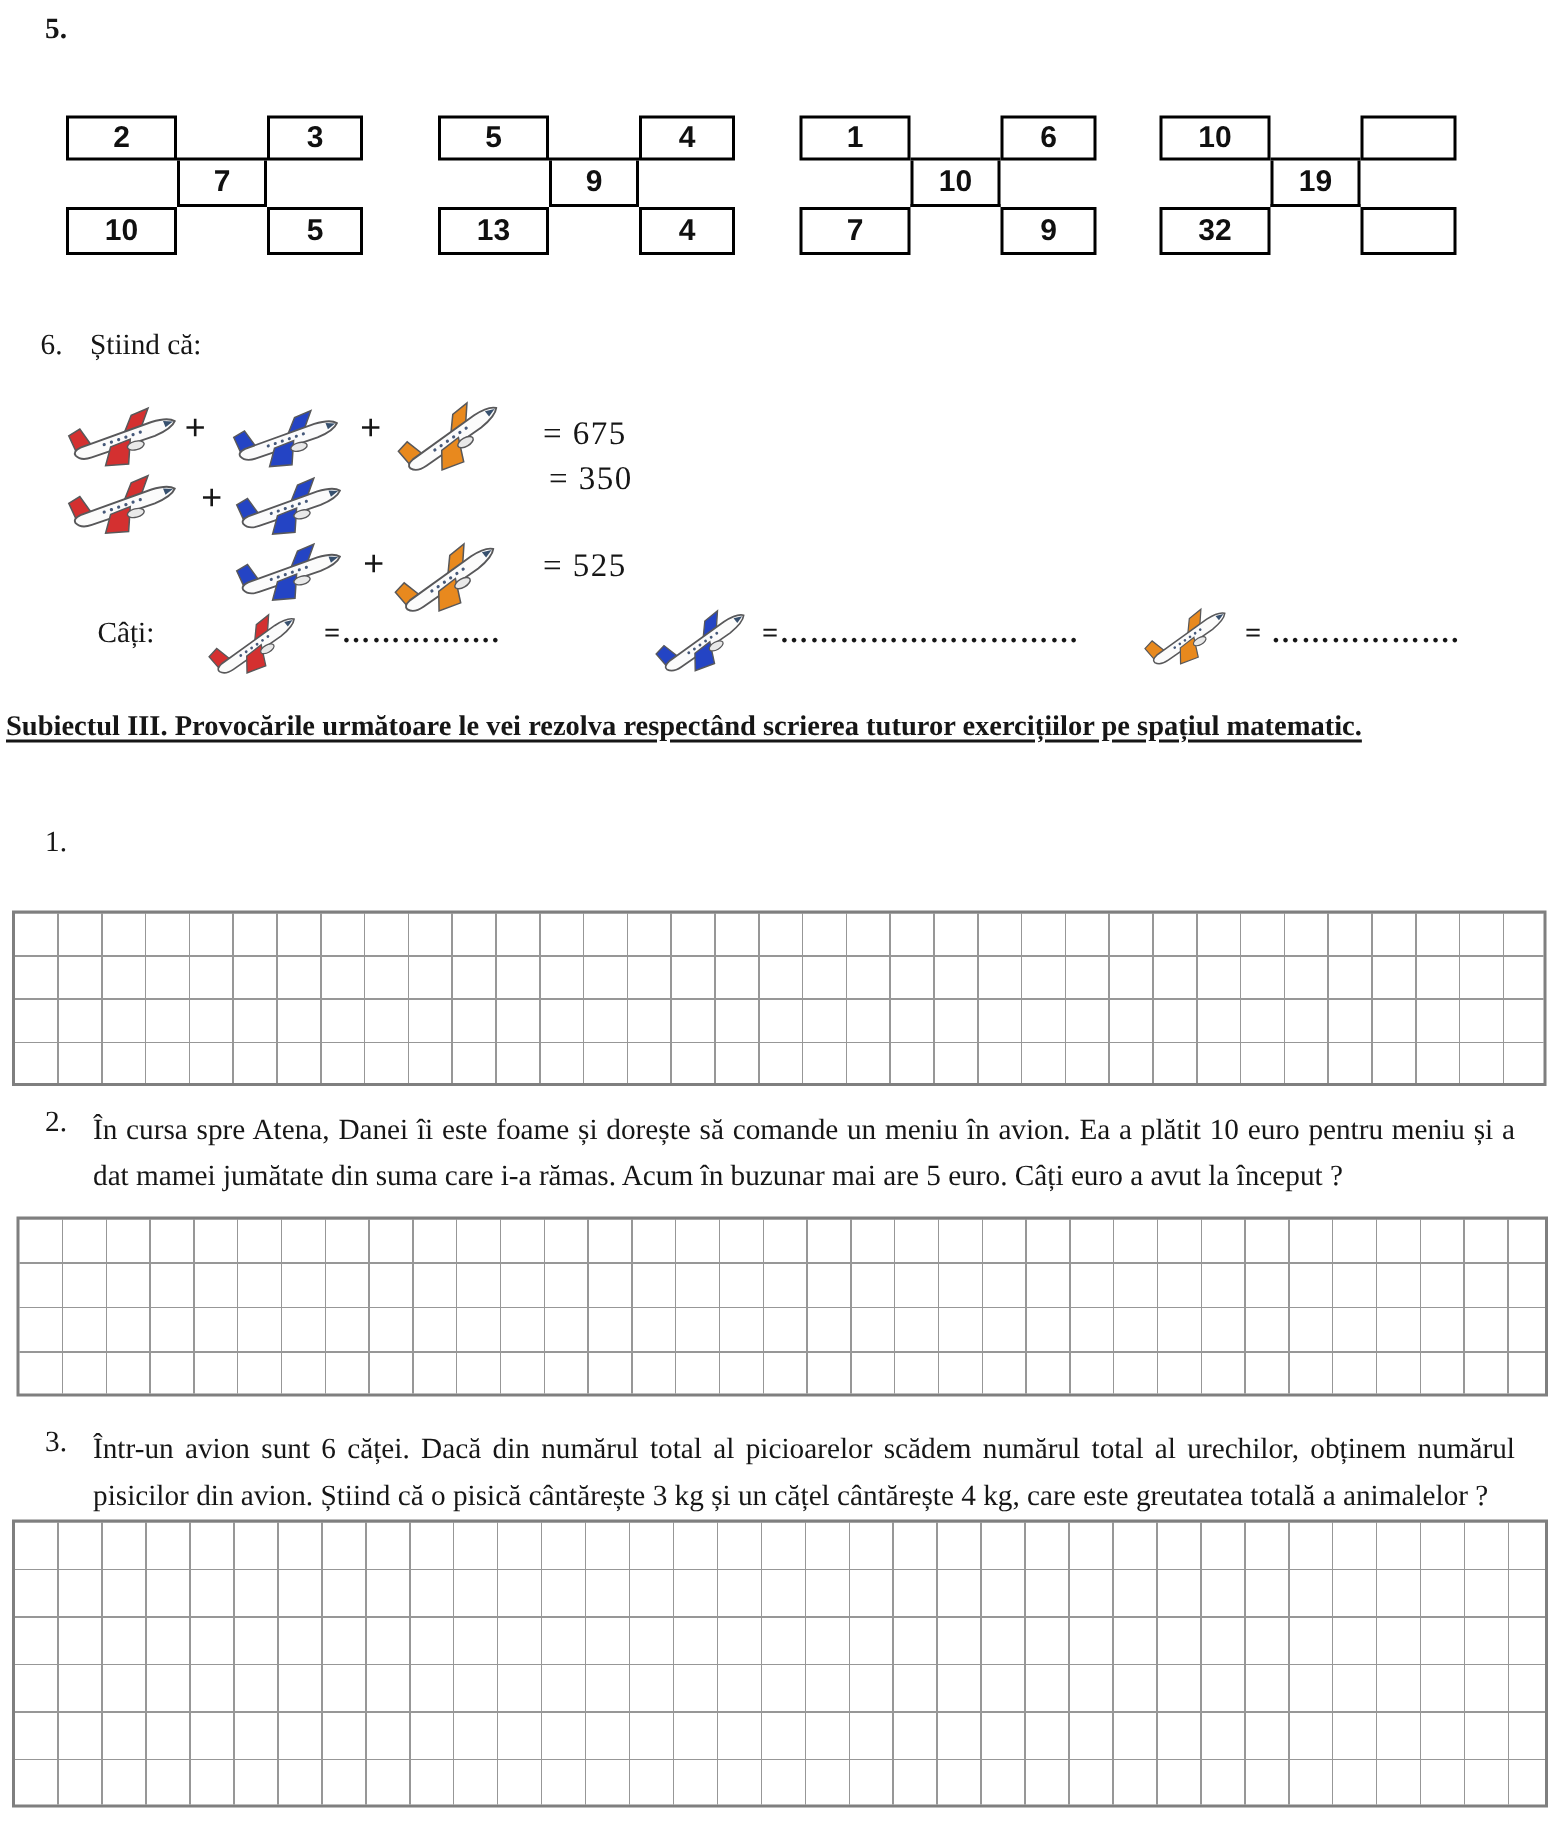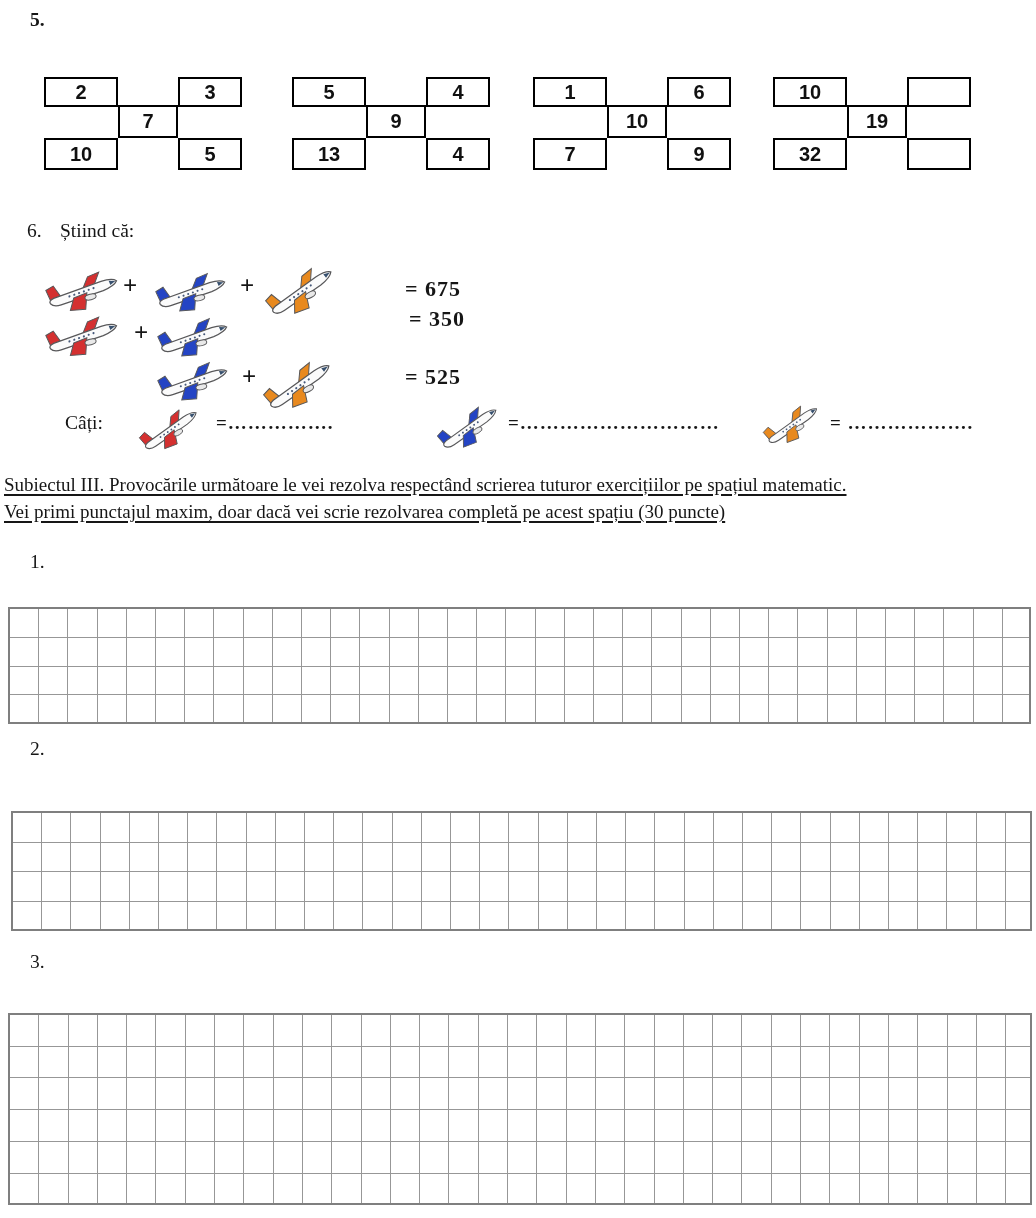--- a/index.html
+++ b/index.html
@@ -21,25 +21,25 @@
 
   
   .plane{position:absolute;overflow:visible;}
   .p-red{--wc:#d43030;} .p-blue{--wc:#2444c4;} .p-orange{--wc:#e8891e;}
   .wing{fill:var(--wc,#999);stroke:#58585a;stroke-width:1.6;}
   .fus{fill:#fbfbfb;stroke:#58585a;stroke-width:2;}
   .win{fill:#46597a;}
   .tilt1{transform:rotate(-14deg);}
   .tilt2{transform:rotate(-30deg);}
   .plus{position:absolute;font-size:25px;font-weight:bold;}
-  .eqres{position:absolute;font-size:22px;font-weight:bold;letter-spacing:1px;margin-left:43px;}
+  .eqres{position:absolute;font-size:22px;font-weight:normal;letter-spacing:1px;}
   .dots{position:absolute;font-size:19px;font-weight:bold;letter-spacing:1px;}
 
   
-  .heading{position:absolute;left:4px;width:1024px;font-size:19px;font-weight:normal;line-height:27px;}
+  .heading{position:absolute;left:4px;width:1024px;font-size:19px;font-weight:bold;line-height:27px;}
   .heading div{text-decoration:underline;text-decoration-thickness:1.5px;text-underline-offset:3px;}
 
   
   .grid{position:absolute;box-sizing:border-box;border:2px solid #7f7f7f;background-color:#fff;}
   .g1{left:8px;top:607px;width:1023px;height:117px;
       background-image:repeating-linear-gradient(to right,transparent 0 28.2px,#979797 28.2px 29.2px),
                        repeating-linear-gradient(to bottom,transparent 0 27.8px,#979797 27.8px 28.8px);}
   .g2{left:11px;top:811px;width:1021px;height:120px;
       background-image:repeating-linear-gradient(to right,transparent 0 28.2px,#979797 28.2px 29.2px),
                        repeating-linear-gradient(to bottom,transparent 0 28.6px,#979797 28.6px 29.6px);}
@@ -147,25 +147,26 @@
       <use href="#plane"></use>
     </svg>
   <span class="dots" style="left:508px;top:412px">=…………………………</span>
   <svg class="plane p-orange tilt2" style="left:762px;top:408px;width:62px;height:36px">
       <use href="#plane"></use>
     </svg>
   <span class="dots" style="left:830px;top:412px">= ……………….</span>
 
   <div class="heading" style="top:471px">
     <div>Subiectul III. Provocările următoare le vei rezolva respectând scrierea tuturor exercițiilor pe spațiul matematic.</div>
-    <div>Vei primi punctajul maxim, doar dacă vei scrie rezolvarea completă pe acest spațiu (30 puncte)</div>
   </div>
 
   <span class="pnum" style="left:30px;top:551px">1.</span>
   <div class="grid g1"></div>
 
   <span class="pnum" style="left:30px;top:738px">2.</span>
+  <div class="ptext" style="top:738px">În cursa spre Atena, Danei îi este foame și dorește să comande un meniu în avion. Ea a plătit 10 euro pentru meniu și a dat mamei jumătate din suma care i-a rămas. Acum în buzunar mai are 5 euro. Câți euro a avut la început ?</div>
   <div class="grid g2"></div>
 
   <span class="pnum" style="left:30px;top:951px">3.</span>
+  <div class="ptext" style="top:951px">Într-un avion sunt 6 căței. Dacă din numărul total al picioarelor scădem numărul total al urechilor, obținem  numărul pisicilor din avion.  Știind că o pisică cântărește 3 kg și un cățel cântărește 4 kg, care este greutatea totală a animalelor ?</div>
   <div class="grid g3"></div>
 
 </div>
 
 </body></html>

